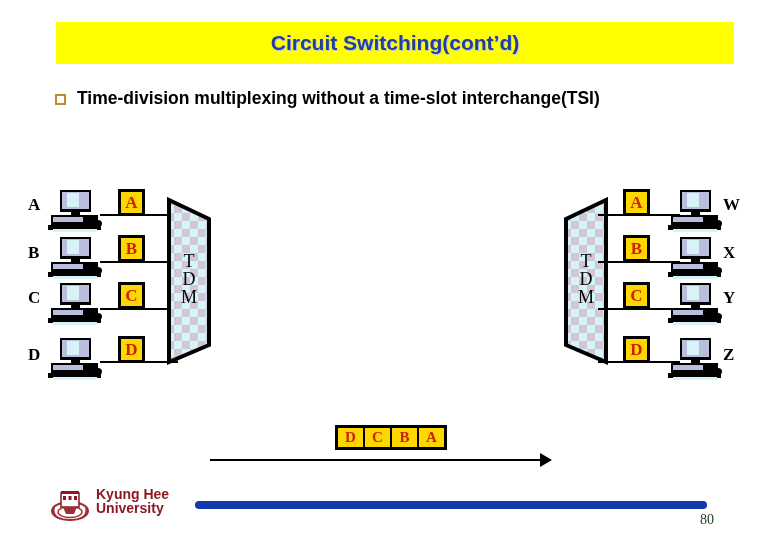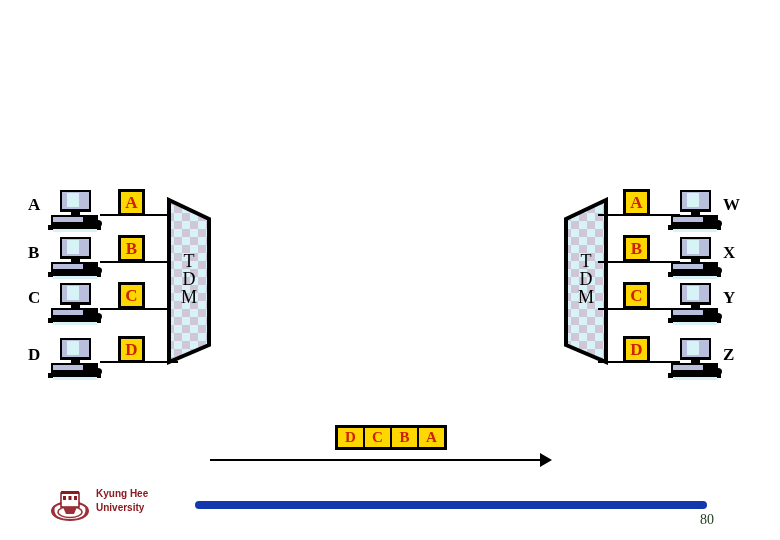--- a/index.html
+++ b/index.html
@@ -266,21 +266,21 @@
     top: 487px;
     width: 40px;
     height: 36px;
   }
   #footer-univ {
     position: absolute;
     left: 96px;
     top: 487px;
     font-family: "Liberation Sans", sans-serif;
     font-weight: bold;
-    font-size: 10px;
+    font-size: 14px;
     color: #8b1a22;
     line-height: 14px;
   }
   #footer-bar {
     position: absolute;
     left: 195px;
     top: 501px;
     width: 512px;
     height: 8px;
     background: #1338ad;
@@ -295,21 +295,28 @@
     font-family: "Liberation Serif", serif;
     font-size: 14px;
     color: #1a3a1a;
   }
 </style>
 </head>
 <body>
 
 <div id="slide">
 
-
+  <div id="title-banner">
+    <div id="title-text">Circuit Switching(cont’d)</div>
+  </div>
+
+  <div id="bullet-block">
+    <div id="bullet-marker"></div>
+    <div id="bullet-text">Time-division multiplexing without a time-slot interchange(TSI)</div>
+  </div>
 
   <div id="diagram">
 
     <div class="station-label" style="left:28px; top:20px;">A</div>
     <div class="computer" style="left:48px; top:15px;">
       <div class="comp-monitor-body"></div>
         <div class="comp-screen"></div>
         <div class="comp-screen-inner"></div>
       <div class="comp-neck"></div>
         <div class="comp-case"></div>

